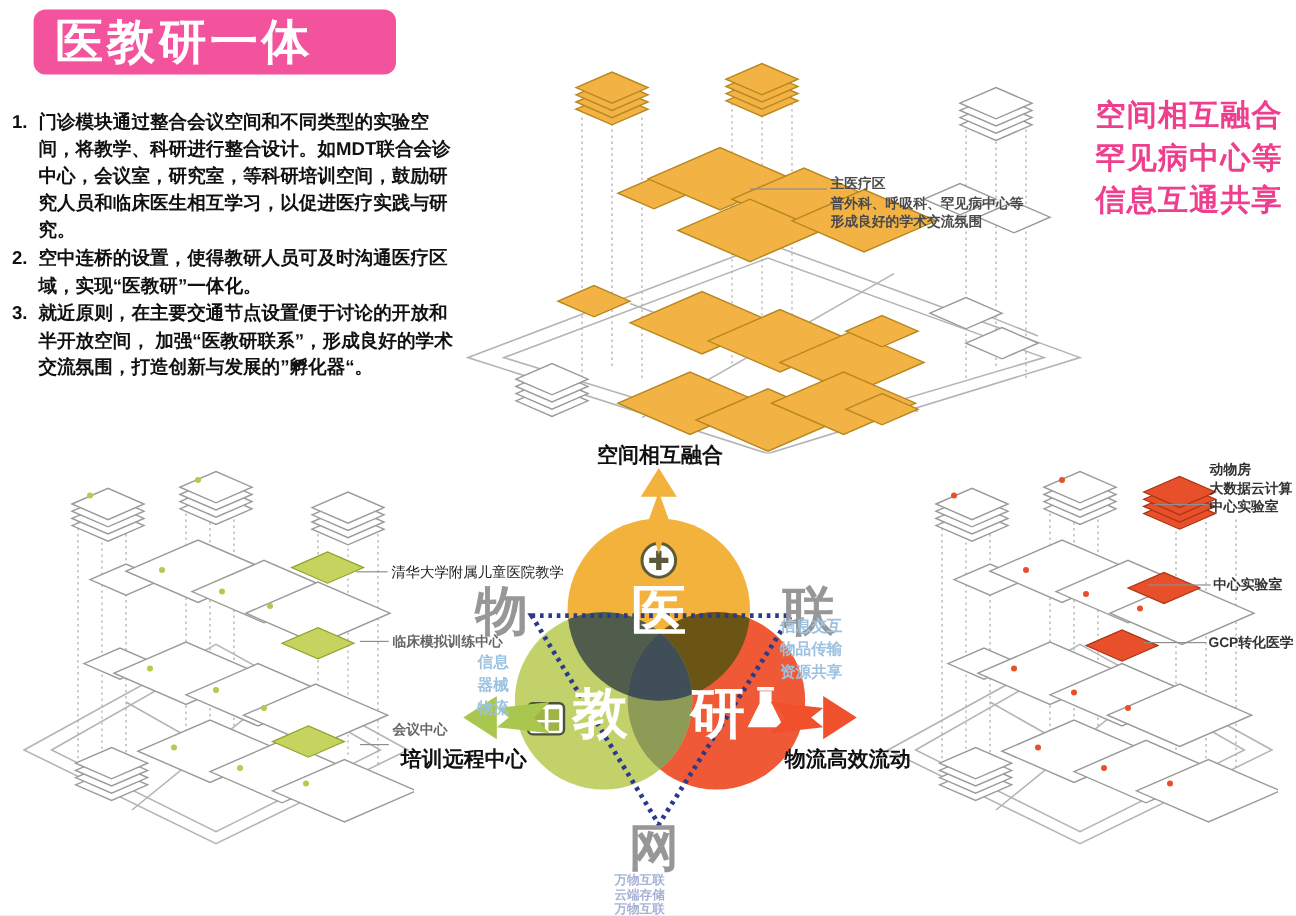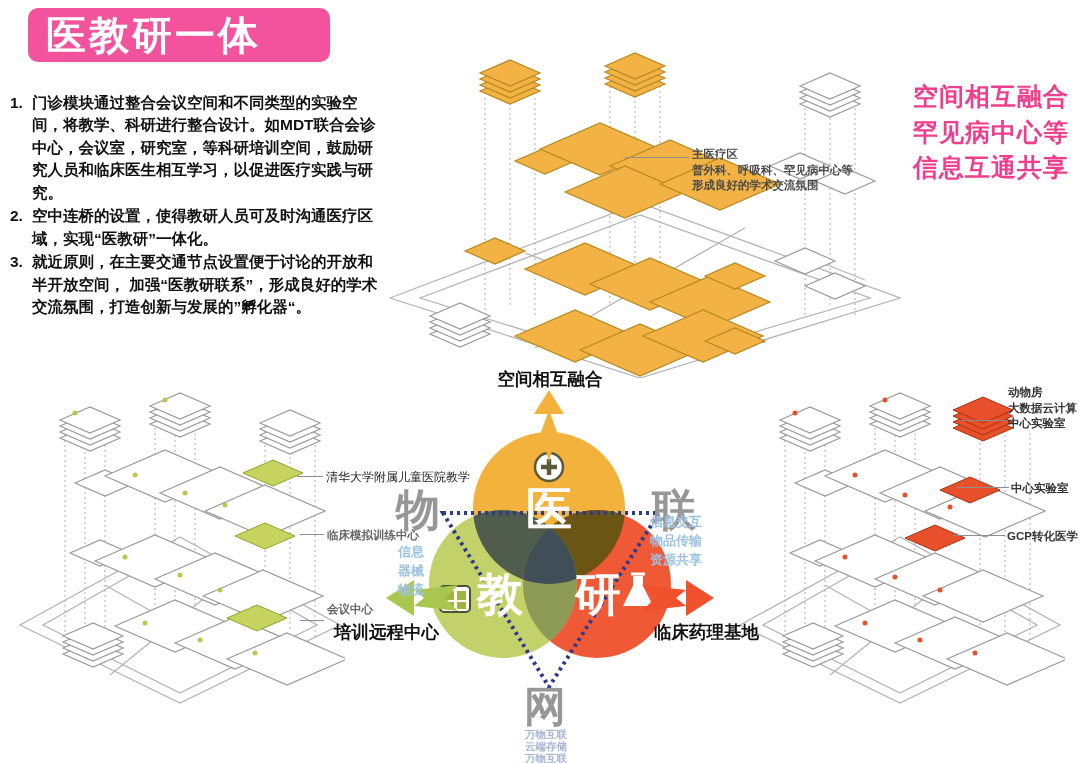--- a/index.html
+++ b/index.html
@@ -19,21 +19,21 @@
   .slogan{position:absolute;left:913px;top:55px;color:#EE3E8D;font-size:25px;font-weight:bold;
           line-height:1.42;letter-spacing:1px;margin-top:24px;}
   
   .leader{position:absolute;height:1px;background:#8f8f8f;}
   .callout{position:absolute;color:#4a4a4a;font-size:11.5px;line-height:1.35;white-space:nowrap;font-weight:bold;}
   .callout.bold{font-weight:normal;color:#222;font-size:12px;}
   .callout.gray{color:#666;}
   
   .axis-char{position:absolute;color:#979797;font-weight:bold;font-size:44px;line-height:1;}
   .axis-sub{position:absolute;color:#9CC2E2;font-size:13px;font-weight:bold;line-height:1.45;}
-  .axis-sub.center{text-align:center;color:#A7B3D6;font-size:10.5px;line-height:1.15;}
+  .axis-sub.center{text-align:left;color:#A7B3D6;font-size:10.5px;line-height:1.15;}
   .flow-label{position:absolute;color:#111;font-weight:bold;font-size:17.5px;white-space:nowrap;text-align:center;}
   svg{position:absolute;}
   .wf{fill:#ffffff;stroke:#9a9a9a;stroke-width:1.2;}
   .yf{fill:#F2B344;stroke:#B8871E;stroke-width:1.2;}
   .gf{fill:#C6D45F;stroke:#8FA32A;stroke-width:1;}
   .rf{fill:#E8502B;stroke:#A93312;stroke-width:1;}
   .gd{stroke:#b4b4b4;fill:none;stroke-width:1.3;}
   .dash{stroke:#ababab;stroke-width:1;stroke-dasharray:2 3;fill:none;}
   .vtext{fill:#fff;font-weight:bold;font-size:46px;font-family:"Liberation Sans","DejaVu Sans",sans-serif;}
 </style>
@@ -278,21 +278,21 @@
       <polygon points="316,240 272,235 285,248 272,261 316,256 306,248"></polygon>
     </g>
 
     <text class="vtext" x="179" y="175" text-anchor="middle">医</text>
     <text class="vtext" x="130" y="260" text-anchor="middle">教</text>
     <text class="vtext" x="228" y="260" text-anchor="middle">研</text>
   </svg>
 
   <div class="flow-label" style="left:488px;top:367px;width:124px;text-align:center">空间相互融合</div>
   <div class="flow-label" style="left:334px;top:620px">培训远程中心</div>
-  <div class="flow-label" style="left:654px;top:620px">临床药理基地</div>
+  <div class="flow-label" style="left:654px;top:620px">物流高效流动</div>
 
   <div class="axis-char" style="left:396px;top:488px">物</div>
   <div class="axis-sub" style="left:398px;top:543px">
     <div>信息</div>
     <div>器械</div>
     <div>物流</div>
   </div>
   <div class="axis-char" style="left:652px;top:488px">联</div>
   <div class="axis-sub" style="left:650px;top:513px">
     <div>信息交互</div>

